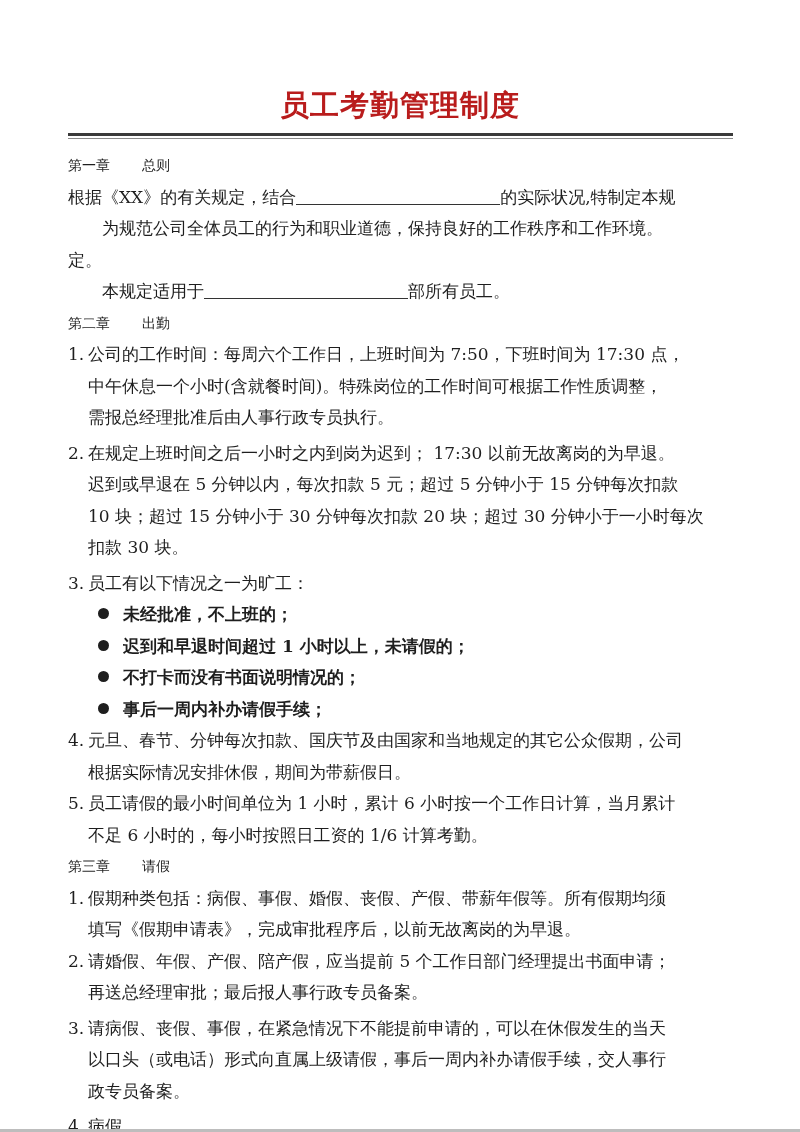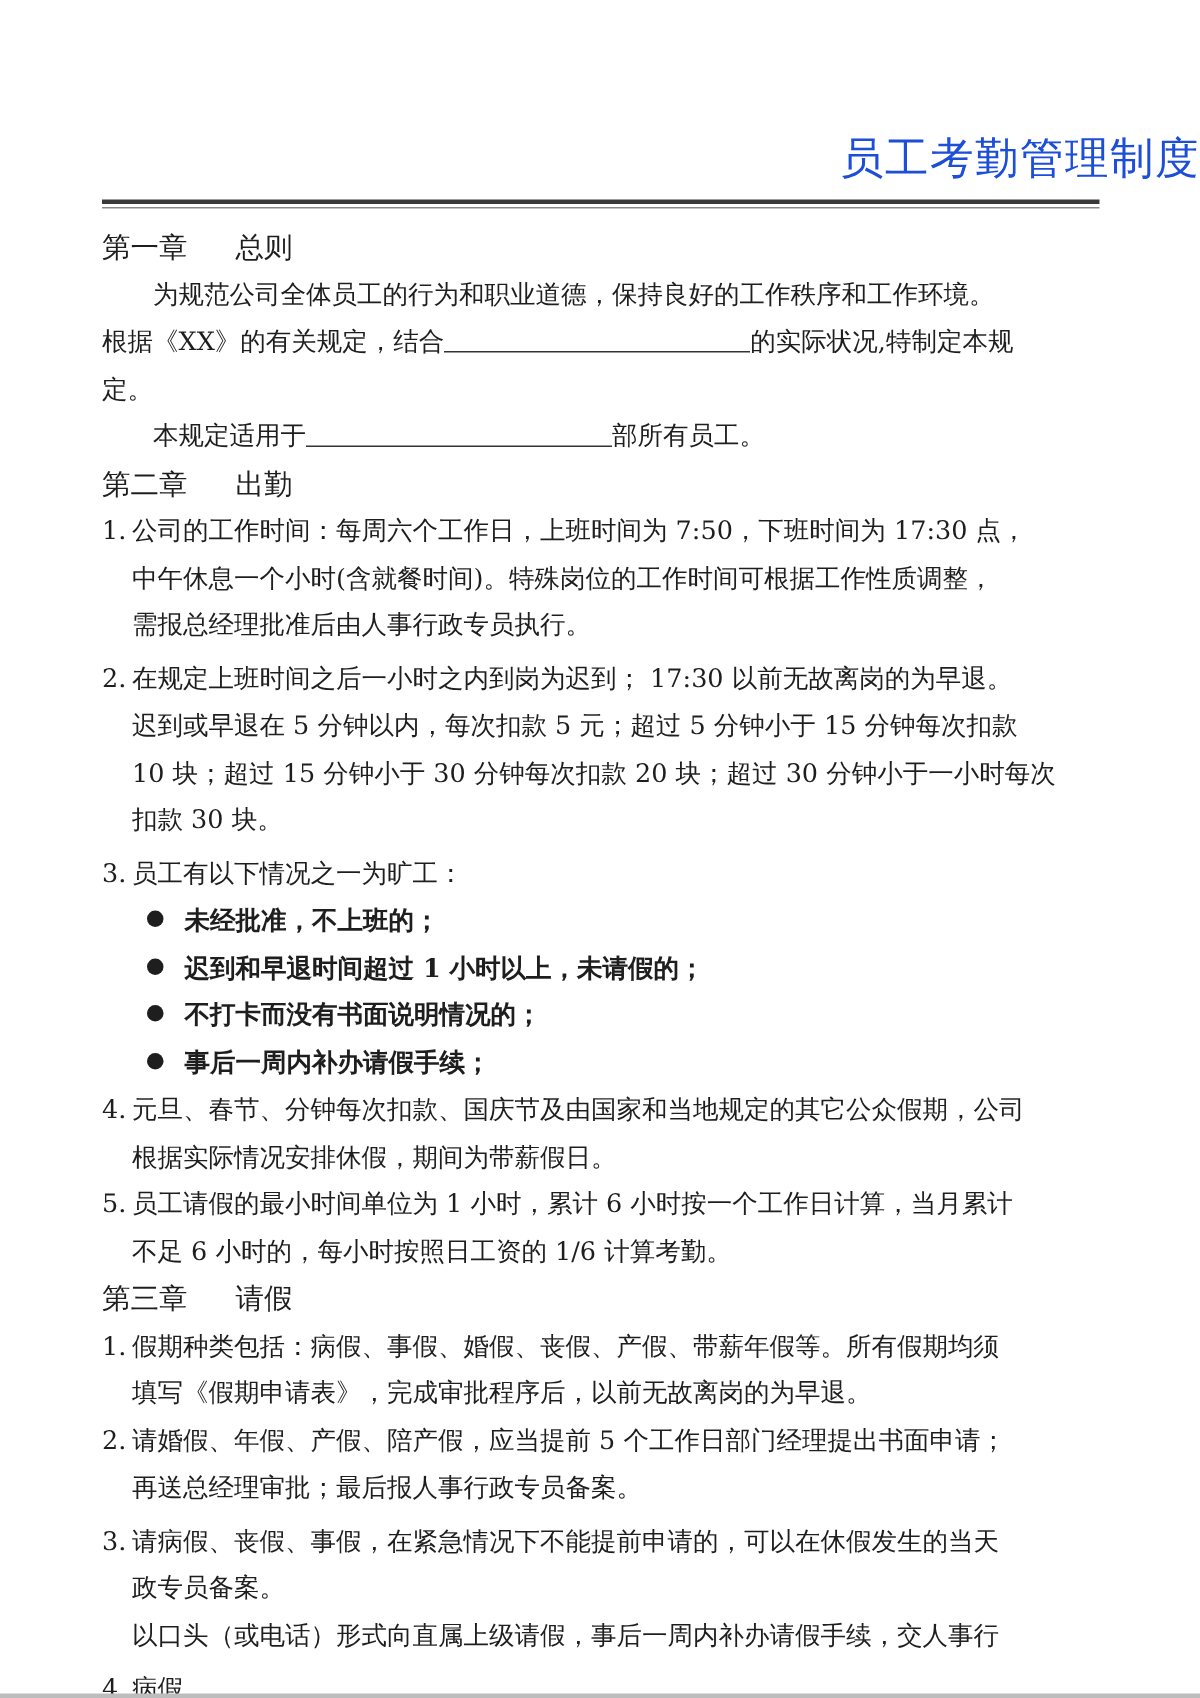--- a/index.html
+++ b/index.html
@@ -1,27 +1,27 @@
 <!DOCTYPE html>
 <html><head>
 <meta charset="utf-8">
 <style>
   html, body { margin:0; padding:0; background:#ffffff; }
   body { width:800px; height:1132px; position:relative; overflow:hidden;
          font-family:"DejaVu Serif","Liberation Serif",serif; color:#1e1e1e; }
-  .title { position:absolute; left:0; top:86px; width:800px; text-align:right;
-           font-family:"DejaVu Sans","Liberation Sans",sans-serif; font-weight:normal;
-           font-size:29px; letter-spacing:1px; color:#1d4ed8; }
+  .title { position:absolute; left:0; top:86px; width:800px; text-align:center;
+           font-family:"DejaVu Sans","Liberation Sans",sans-serif; font-weight:bold;
+           font-size:29px; letter-spacing:1px; color:#b91c1c; }
   .rule { position:absolute; left:68px; top:133px; width:665px; height:0;
           border-top:3px solid #3a3a3a; }
   .rule2 { position:absolute; left:68px; top:138px; width:665px; height:0;
            border-top:1px solid #8a8a8a; }
   .content { position:absolute; left:68px; top:150px; width:668px; font-size:17px; }
   .line { height:31.5px; line-height:31.5px; white-space:nowrap; position:relative; }
-  .ch { font-size:19px; }
+  .ch { font-size:14px; }
   .ch .gap { display:inline-block; width:32px; }
   .indent2 { padding-left:34px; }
   .num { display:inline-block; width:20px; }
   .cont { padding-left:20px; }
   .blank { display:inline-block; border-bottom:1px solid #333; height:18px; vertical-align:-2px; }
   .bullet { padding-left:30px;font-weight:bold; }
   .dot { display:inline-block; width:11px; height:11px; border-radius:50%; background:#1e1e1e;
          margin-right:14px; vertical-align:1px; }
   .gapline { height:4px; }
   .bottom-rule { position:absolute; left:0; bottom:0; width:800px; height:3px; background:#bdbdbd; }
@@ -31,24 +31,24 @@
 
 <div class="title">员工考勤管理制度</div>
 <div class="rule"></div>
 <div class="rule2"></div>
 
 <div class="content">
 
   <div class="line ch">
     <span>第一章</span><span class="gap"></span><span>总则</span>
   </div>
-  <div class="line indent2">为规范公司全体员工的行为和职业道德，保持良好的工作秩序和工作环境。</div>
   <div class="line">
     <span>根据《XX》的有关规定，结合</span><span class="blank" style="width:204px"></span><span>的实际状况,特制定本规</span>
   </div>
+  <div class="line indent2">为规范公司全体员工的行为和职业道德，保持良好的工作秩序和工作环境。</div>
   <div class="line">定。</div>
   <div class="line indent2">
     <span>本规定适用于</span><span class="blank" style="width:204px"></span><span>部所有员工。</span>
   </div>
 
   <div class="line ch">
     <span>第二章</span><span class="gap"></span><span>出勤</span>
   </div>
 
   <div>
@@ -87,22 +87,22 @@
     <div class="line"><span class="num">1.</span><span>假期种类包括：病假、事假、婚假、丧假、产假、带薪年假等。所有假期均须</span></div>
     <div class="line cont">填写《假期申请表》，完成审批程序后，以前无故离岗的为早退。</div>
   </div>
   <div>
     <div class="line"><span class="num">2.</span><span>请婚假、年假、产假、陪产假，应当提前 5 个工作日部门经理提出书面申请；</span></div>
     <div class="line cont">再送总经理审批；最后报人事行政专员备案。</div>
   </div>
   <div class="gapline"></div>
   <div>
     <div class="line"><span class="num">3.</span><span>请病假、丧假、事假，在紧急情况下不能提前申请的，可以在休假发生的当天</span></div>
+    <div class="line cont">以口头（或电话）形式向直属上级请假，事后一周内补办请假手续，交人事行</div>
     <div class="line cont">政专员备案。</div>
-    <div class="line cont">以口头（或电话）形式向直属上级请假，事后一周内补办请假手续，交人事行</div>
   </div>
   <div class="gapline"></div>
   <div>
     <div class="line"><span class="num">4.</span><span>病假</span></div>
 
   </div>
 </div>
 
 <div class="bottom-rule"></div>
 

